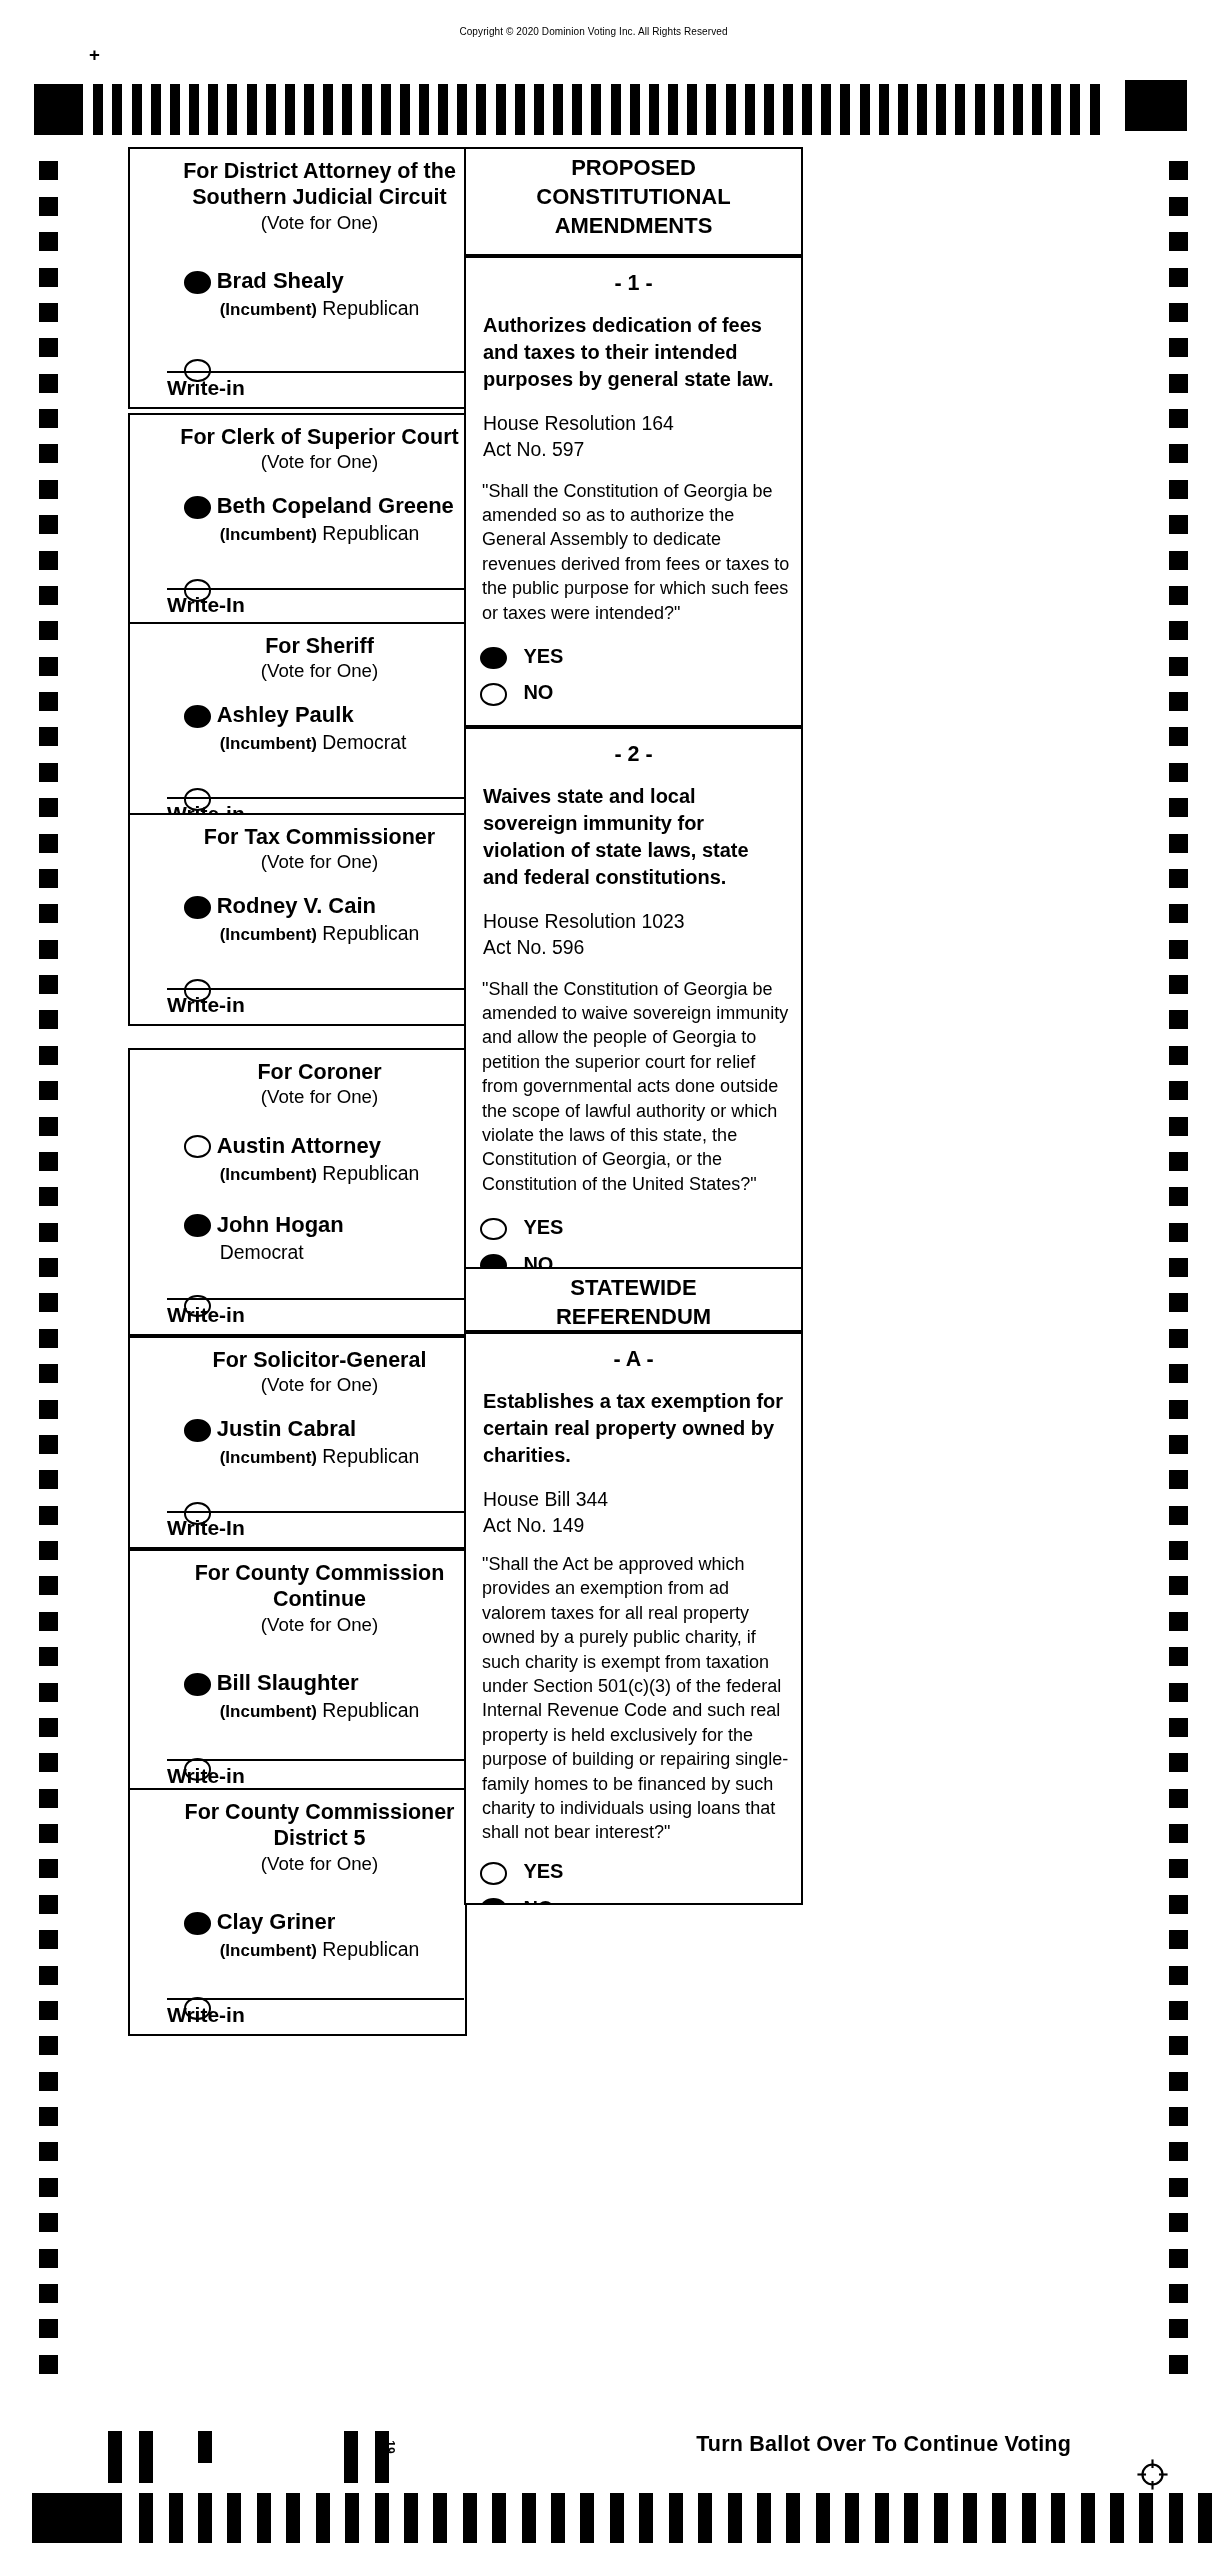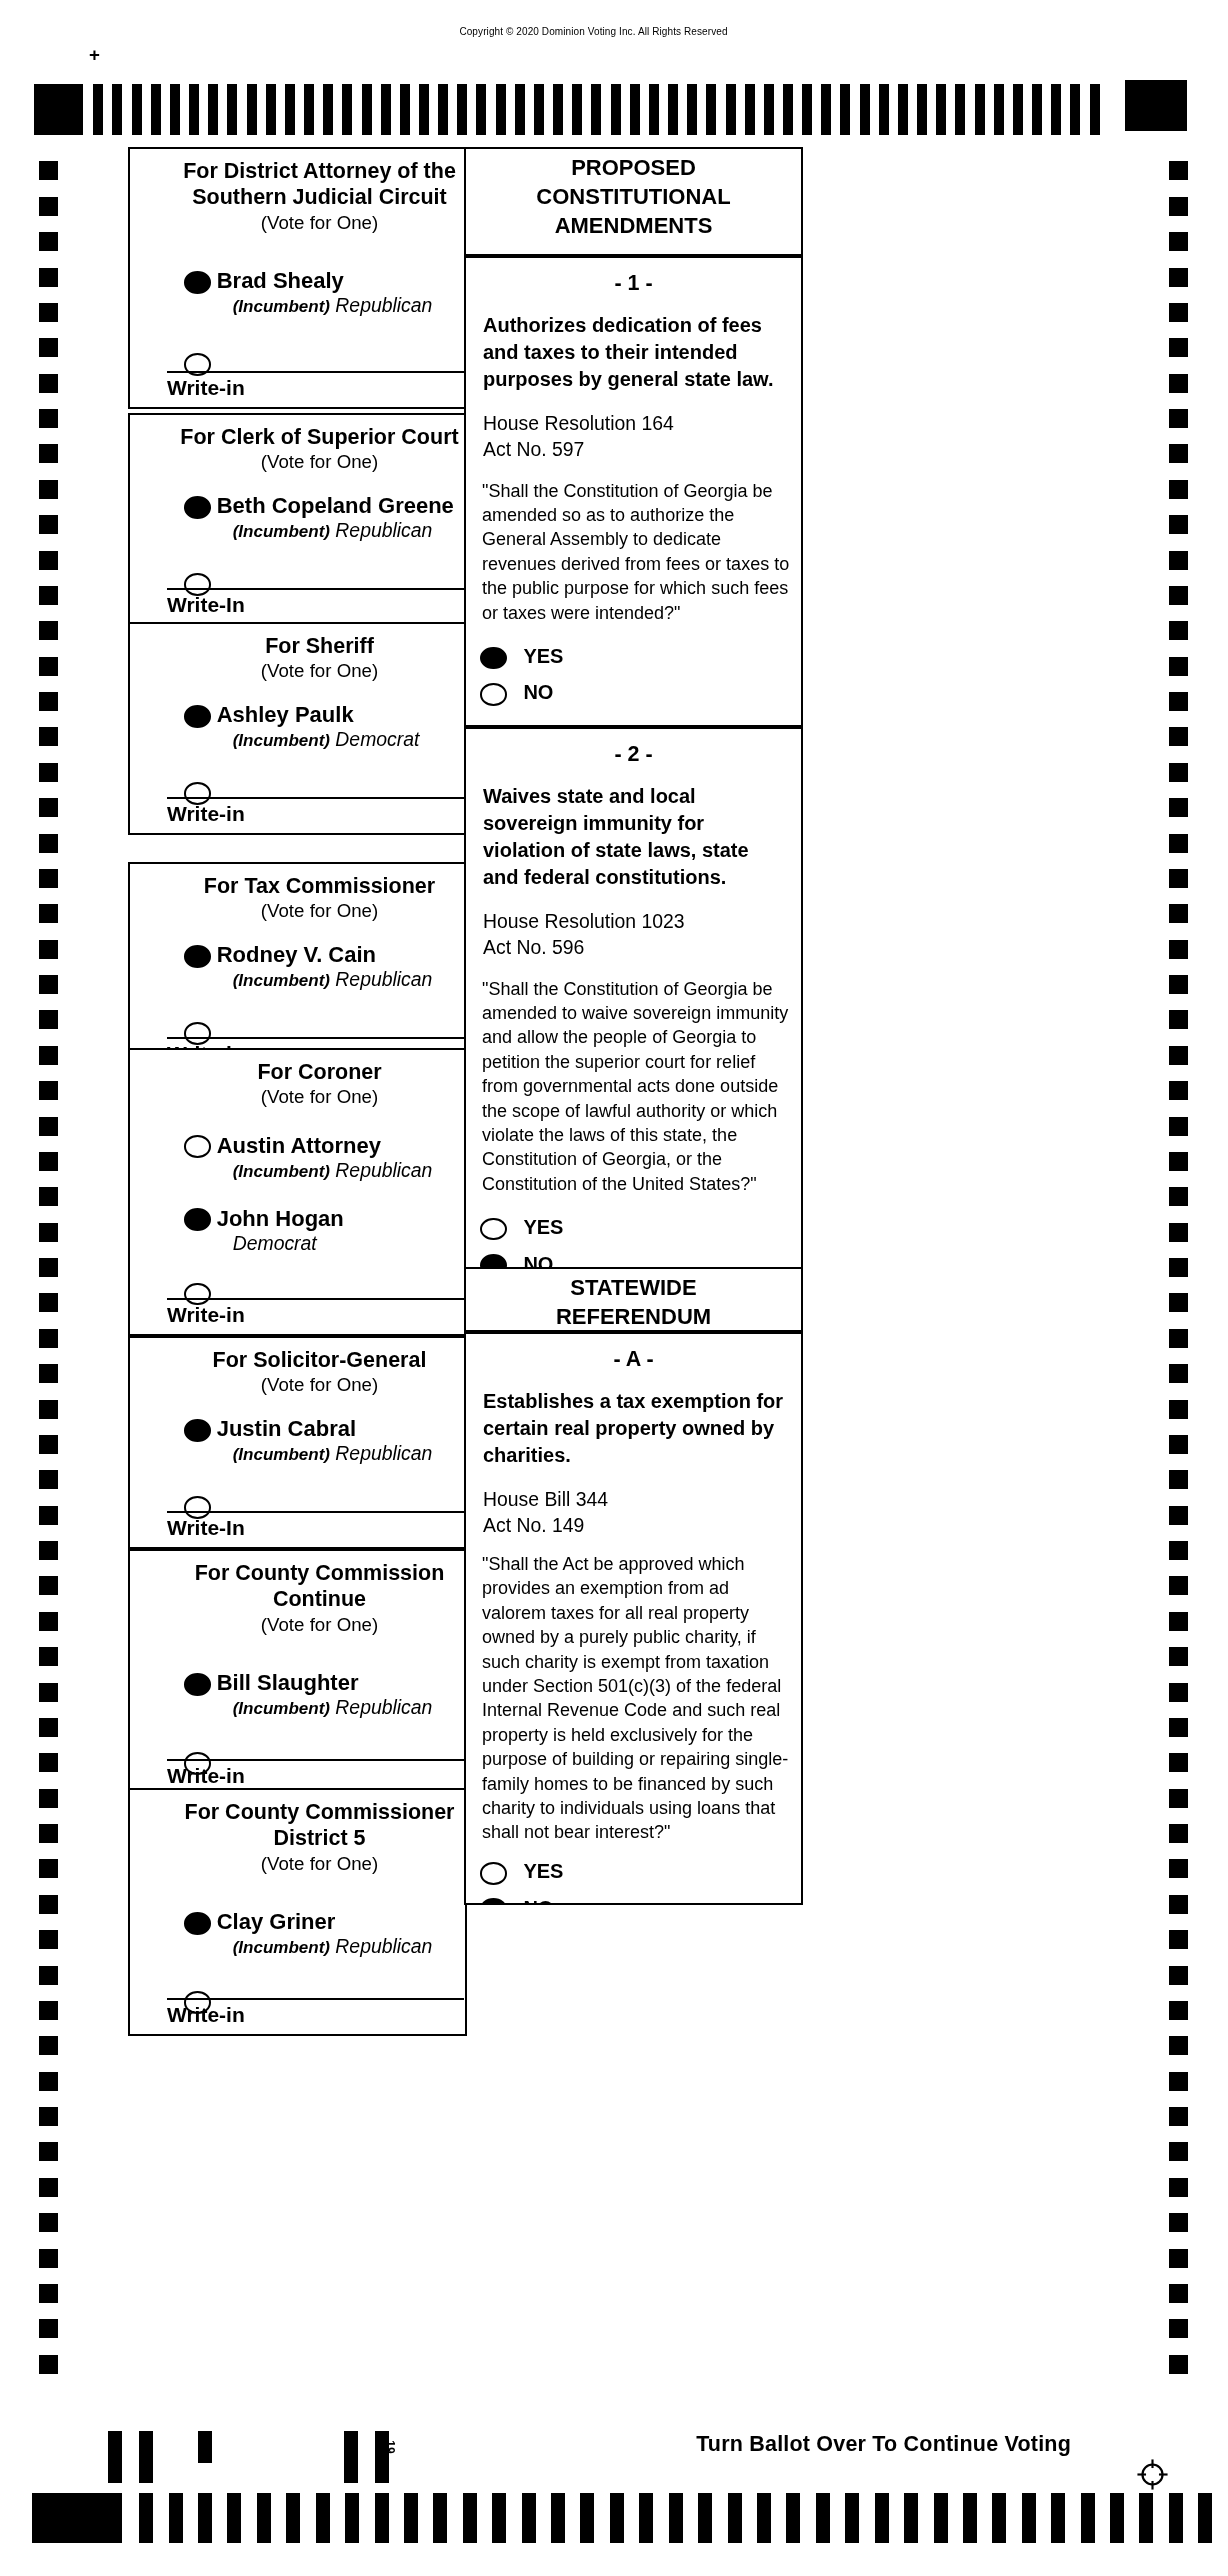--- a/index.html
+++ b/index.html
@@ -21,21 +21,21 @@
   .race{left:128px;width:339px;padding-left:44px;}
   .race-title{font-size:21.5px;font-weight:bold;text-align:center;line-height:26.5px;padding-top:8.6px;}
   .vote-note{font-size:18.7px;text-align:center;line-height:24.4px;}
   .cand{display:flex;align-items:flex-start;margin-top:18.7px;margin-left:10px;}
   .cand.first-gap{margin-top:33px;}
   .oval{display:inline-block;width:23px;height:18.7px;border:2.2px solid #000;border-radius:50%;
         background:#fff;flex:0 0 auto;margin-top:2.9px;}
   .oval.filled{background:#000;}
   .cand-text{margin-left:5.7px;}
   .cand-name{font-size:22px;font-weight:bold;line-height:26px;}
-  .cand-sub{font-size:19.4px;line-height:23px;margin-left:16px;font-style:italic;}
+  .cand-sub{font-size:19.4px;line-height:29px;margin-left:3px;}
   .cand-sub b{font-size:17px;}
   .writein{position:absolute;left:0;right:0;bottom:7.2px;}
   .wline{border-top:2.2px solid #000;margin-left:37px;margin-right:1.4px;}
   .wlabel{font-size:21px;font-weight:bold;margin-left:37px;margin-top:2.9px;}
 
   
   .mcol{left:464px;width:339px;}
   .mheader{font-size:22px;font-weight:bold;text-align:center;line-height:29px;padding-top:4.3px;}
   .mnum{font-size:21.5px;font-weight:bold;text-align:center;padding-top:11.5px;line-height:26px;}
   .msummary{font-size:20px;font-weight:bold;line-height:27px;margin:16px 17px 0 17px;}
@@ -347,21 +347,21 @@
     </div>
     <div class="cand" style="margin-top:27px">
       <span class="oval"></span>
     </div>
     <div class="writein">
       <div class="wline"></div>
       <div class="wlabel">Write-in</div>
     </div>
   </div>
 
-  <div class="bbox race" style="top:862px;height:213px">
+  <div class="bbox race" style="top:813px;height:213px">
     <div class="race-title">
         <div>For Tax Commissioner</div>
       </div>
     <div class="vote-note">(Vote for One)</div>
     <div class="cand">
       <span class="oval filled"></span>
       <div class="cand-text">
         <div class="cand-name">Rodney V. Cain</div>
         <div class="cand-sub"><b>(Incumbent)</b> <span>Republican</span></div>
       </div>

